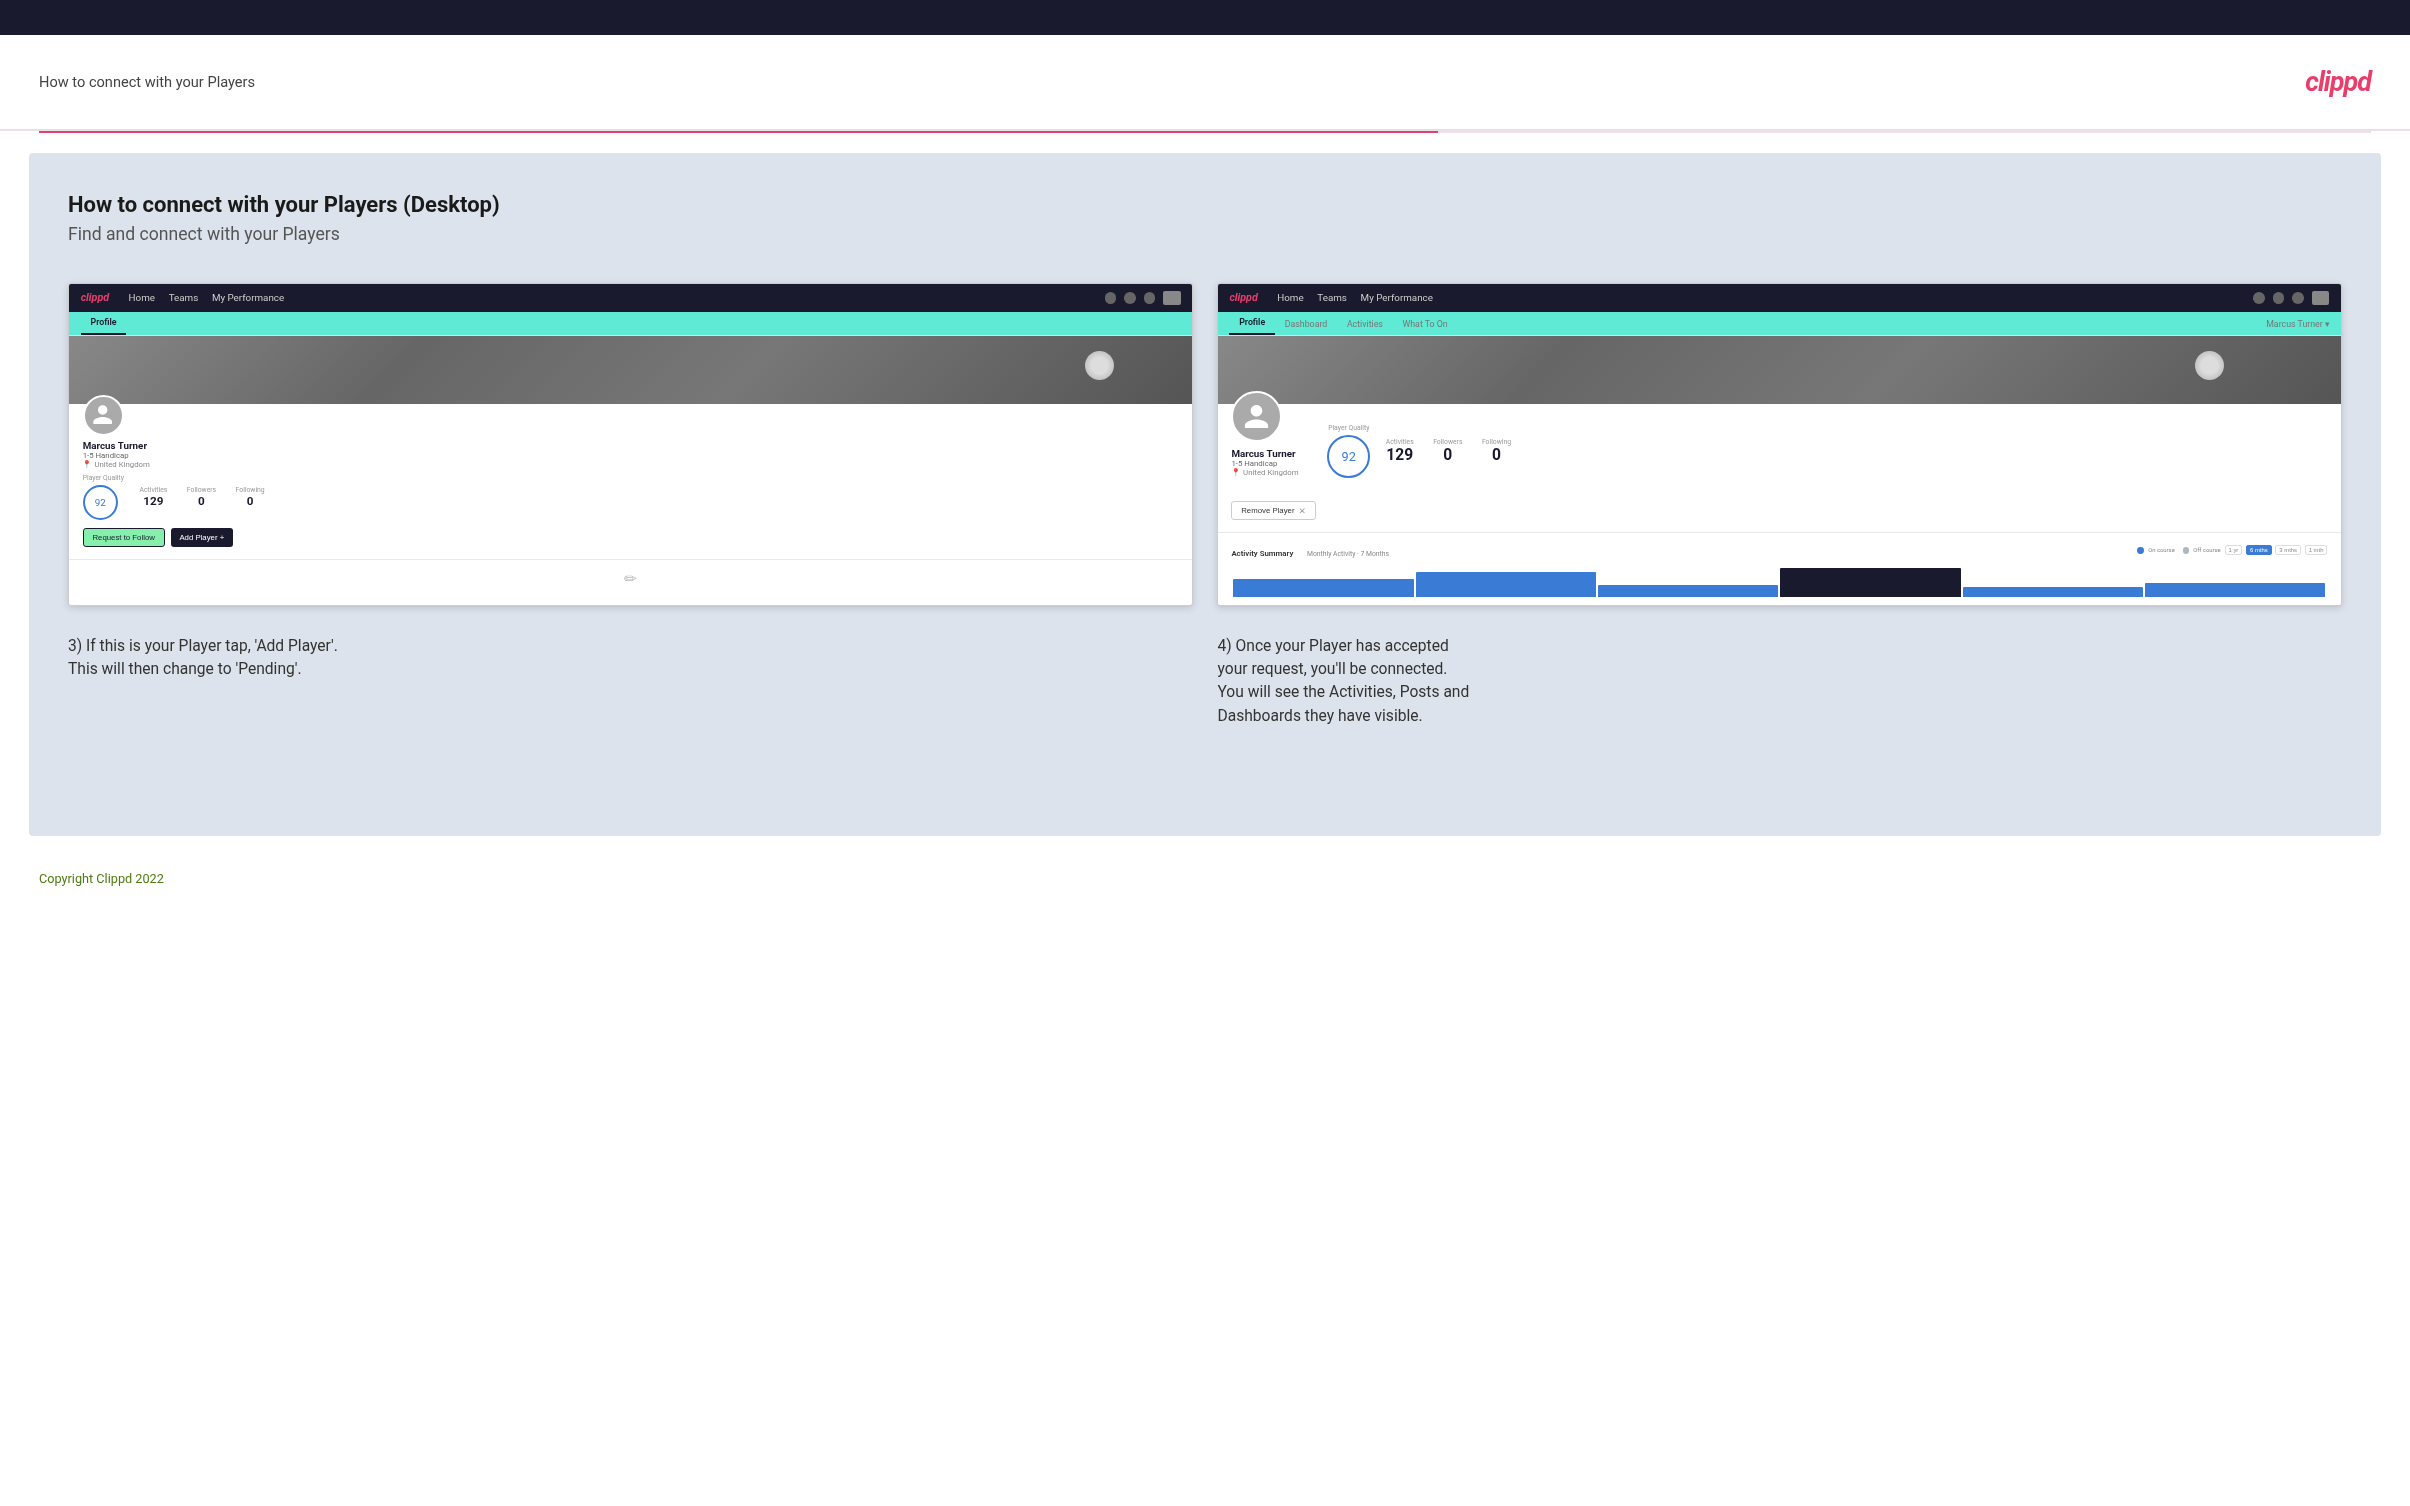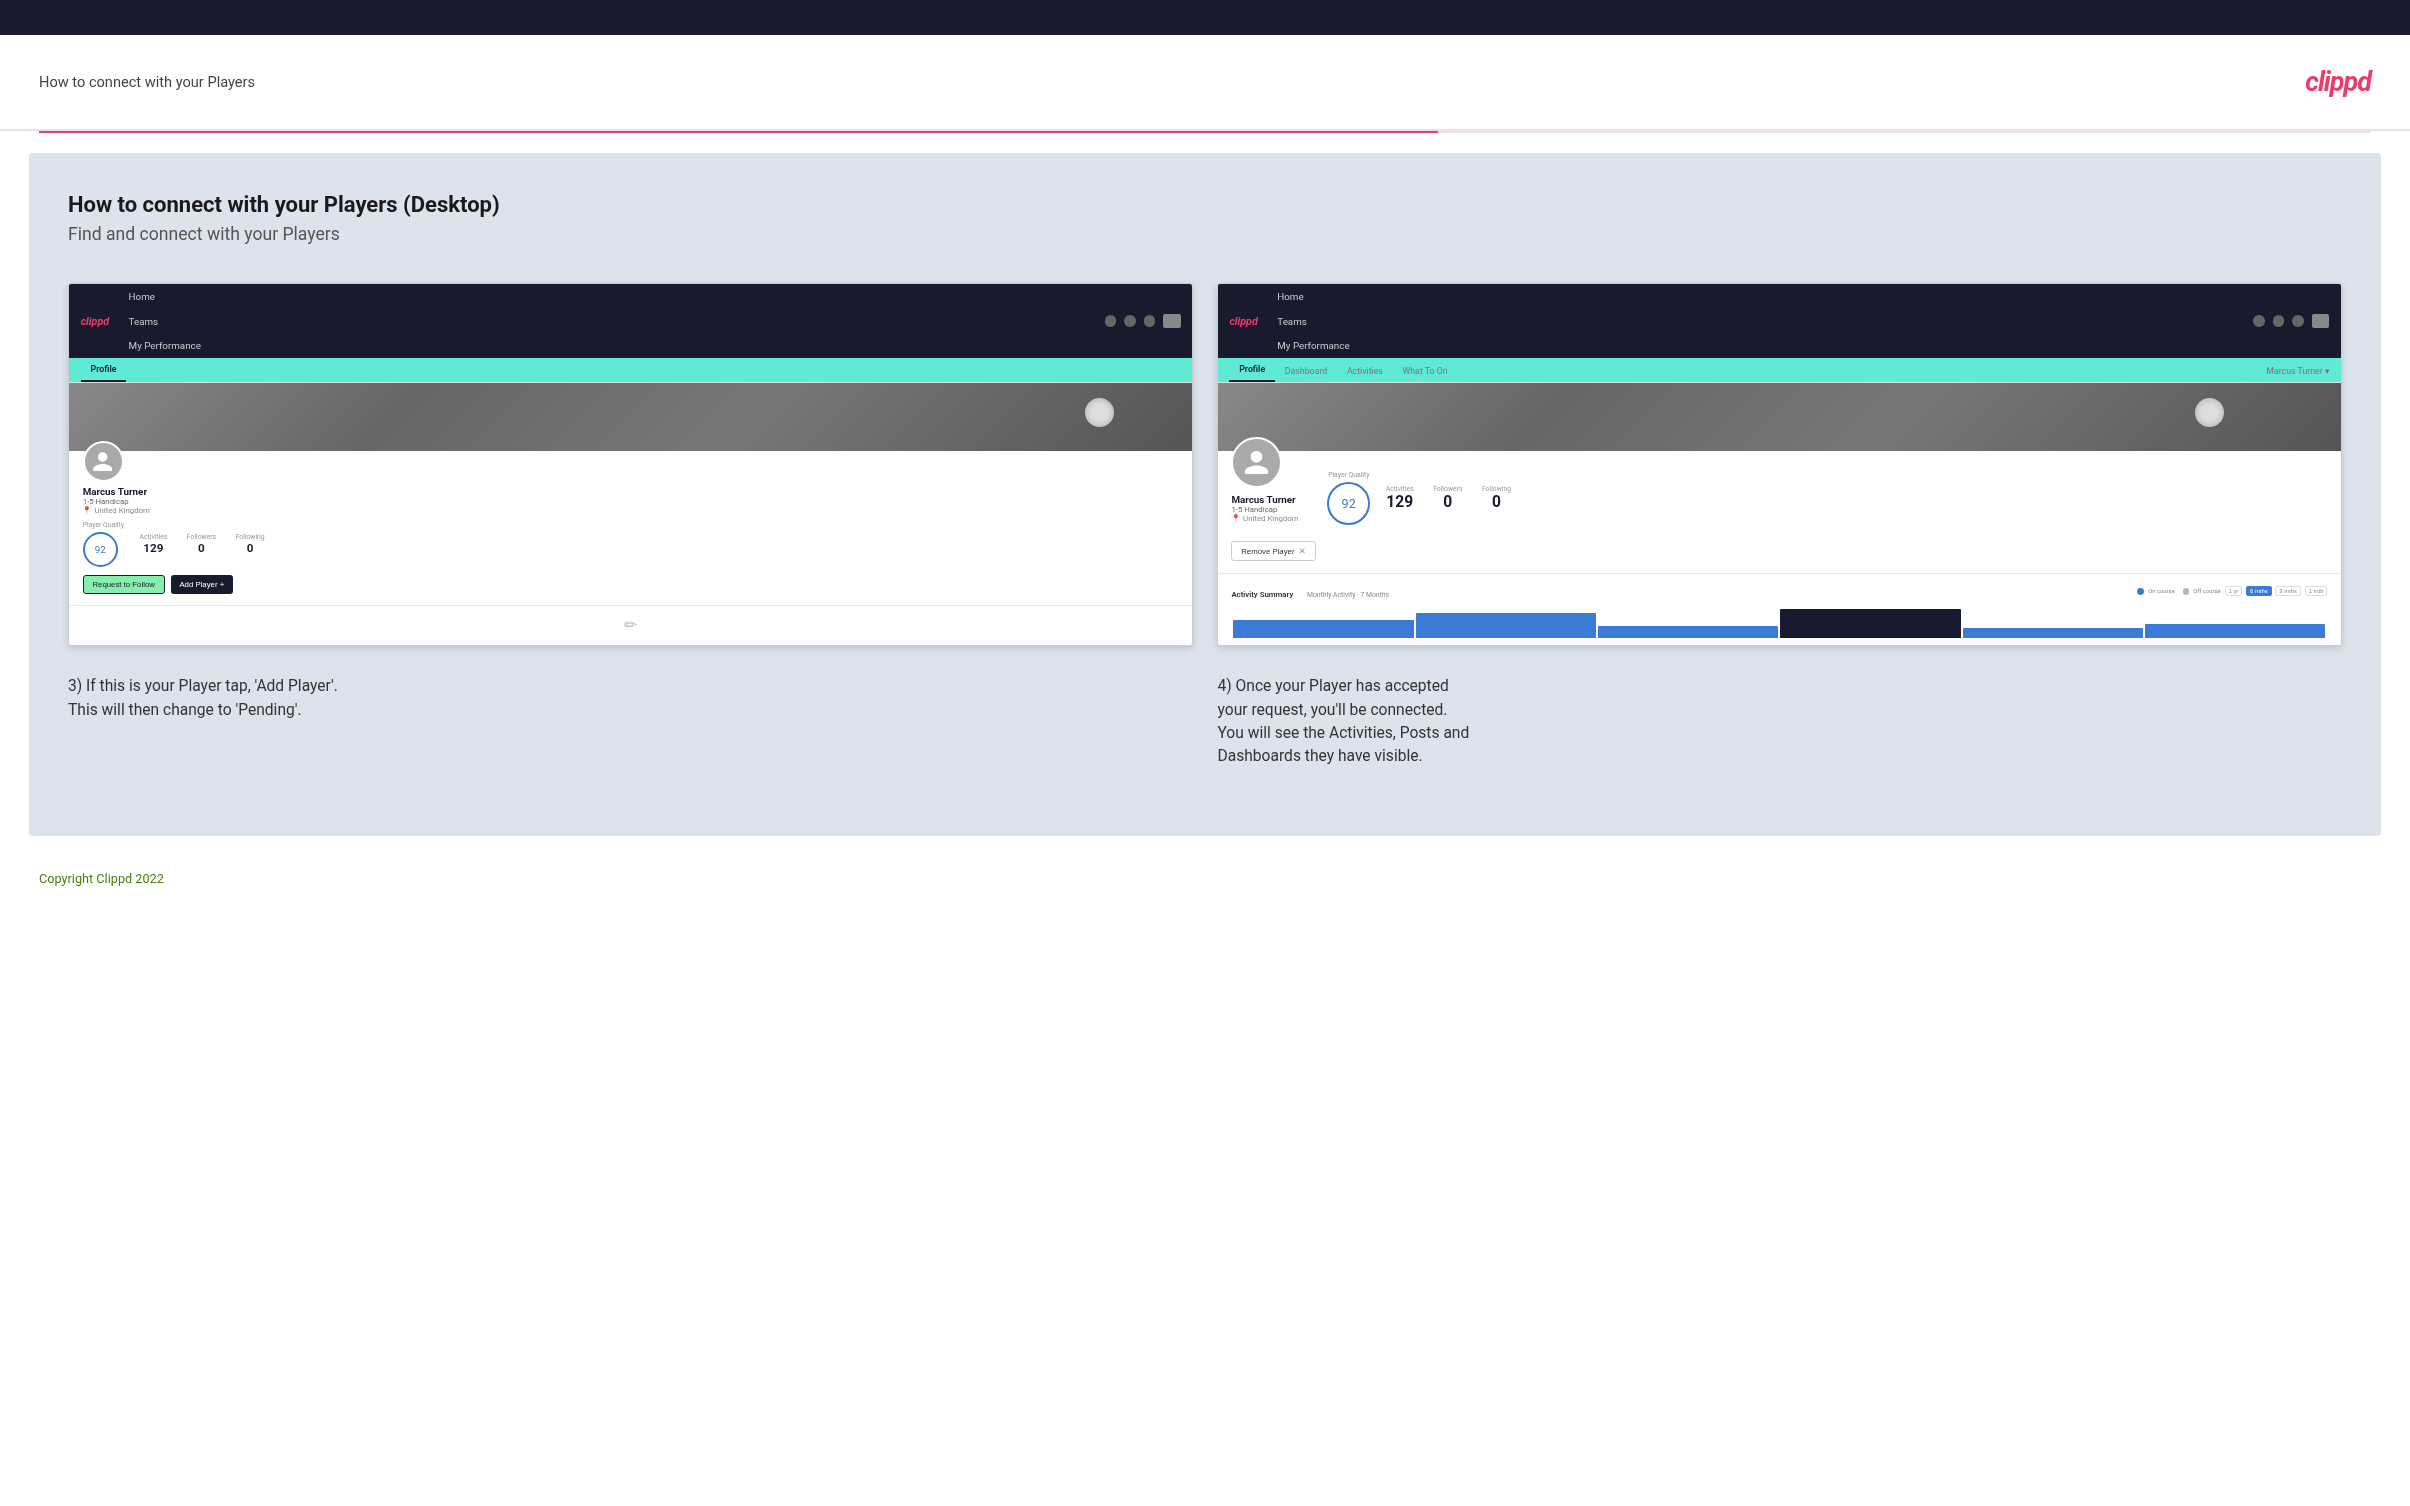--- a/index.html
+++ b/index.html
@@ -94,21 +94,20 @@
     .mini-logo {
       font-size: 10.7px;
       font-weight: 700;
       color: #e83e6c;
       font-style: italic;
     }
 
     .mini-nav-items {
       display: flex;
       gap: 13.7px;
-      flex-direction: column;
     }
 
     .mini-nav-item {
       font-size: 9.8px;
       color: #ccc;
     }
 
     .mini-nav-icons {
       margin-left: auto;
       display: flex;
@@ -294,21 +293,21 @@
     .mini-btn-remove {
       background: #fff;
       border: 1px solid #ccc;
       color: #333;
       display: flex;
       align-items: center;
       gap: 3.9px;
       padding: 3.9px 8.8px;
       border-radius: 2.9px;
       font-size: 7.8px;
-      margin-top: 18px;
+      margin-top: 24px;
     }
 
     .mini-x {
       color: #999;
       font-size: 8.8px;
     }
 
     
     .mini-bottom-bar {
       border-top: 1px solid #e8e8e8;

